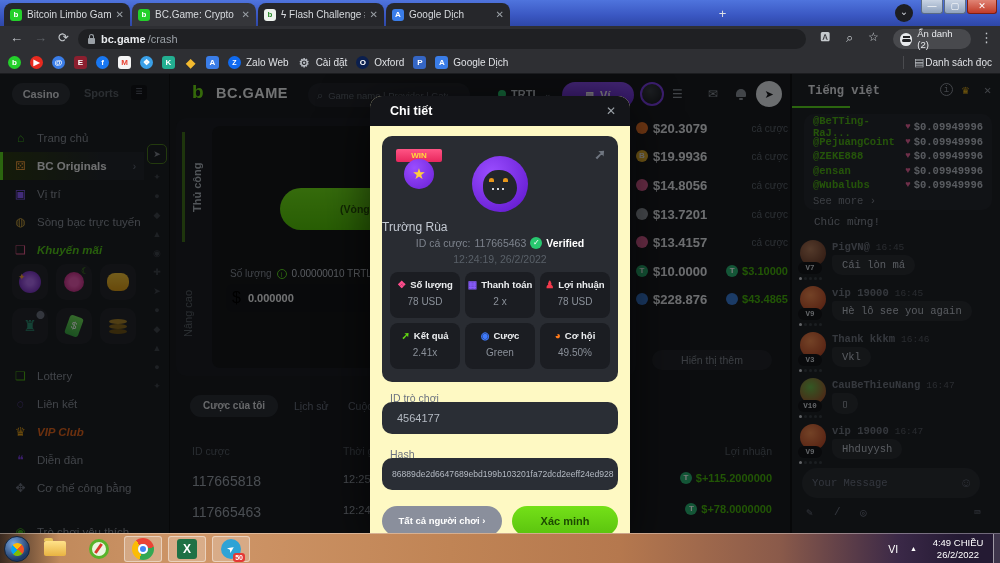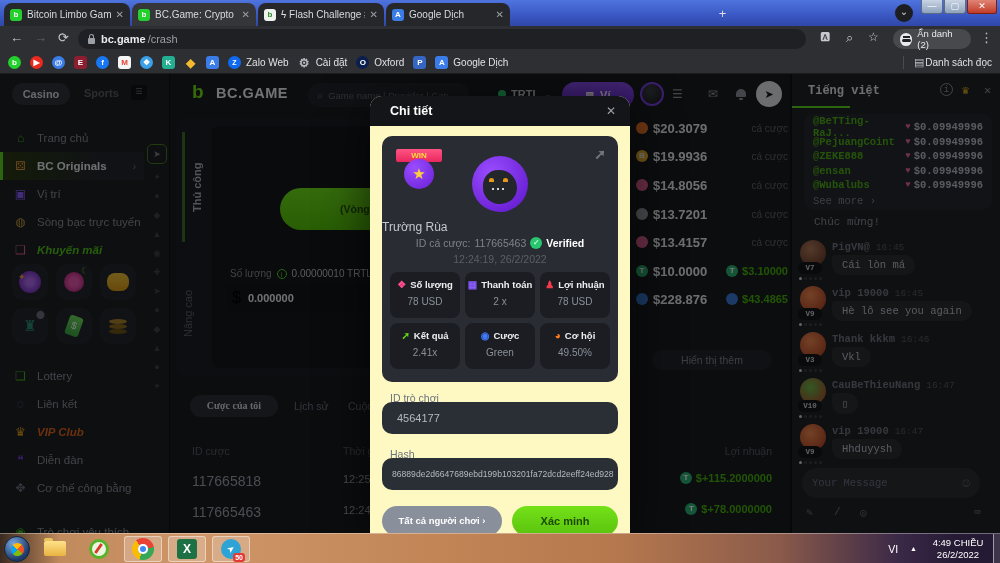--- a/index.html
+++ b/index.html
@@ -111,21 +111,21 @@
   .coin$ { width:16px; height:16px; border-radius:50%; background:#e8323c; color:#fff; font-size:10px; font-weight:bold;
            text-align:center; line-height:16px;}
   .betval { color:#eceef0; font-weight:bold; font-size:11px; flex:1;}
   .bseg { width:30px; height:22px; background:#22252b; border-radius:5px; color:#8a9099; font-size:10px;
           text-align:center; line-height:22px;}
   .stepper { width:20px; height:22px; background:#22252b; border-radius:5px; color:#8a9099; font-size:6px;
              display:flex; flex-direction:column; align-items:center; justify-content:center; gap:2px;}
 
   
   .btab-act { position:absolute; left:190px; top:321px; width:88px; height:22px; background:#2b2f36; border-radius:11px;
-              color:#d7dade; font-size:10px; font-weight:bold; text-align:center; line-height:22px;font-family:Liberation Serif, serif;}
+              color:#d7dade; font-size:10px; font-weight:bold; text-align:center; line-height:22px;}
   .btab { position:absolute; top:326px; color:#6b7280; font-size:10.5px;}
   .th { position:absolute; color:#565d66; font-size:10.5px;}
   .td-id { position:absolute; left:192px; color:#9aa1ab; font-size:14px;}
   .td-time { position:absolute; left:343px; color:#9aa1ab; font-size:11px;}
   .td-profit { position:absolute; left:650px; width:122px; display:flex; justify-content:flex-end; gap:4px; align-items:center;
                color:#46b10b; font-weight:bold; font-size:11px;}
   .tcoin { width:12px; height:12px; border-radius:50%; background:#2ab573; color:#fff; font-size:8px; font-weight:bold;
            text-align:center; line-height:12px; flex:0 0 12px;}
 
   

